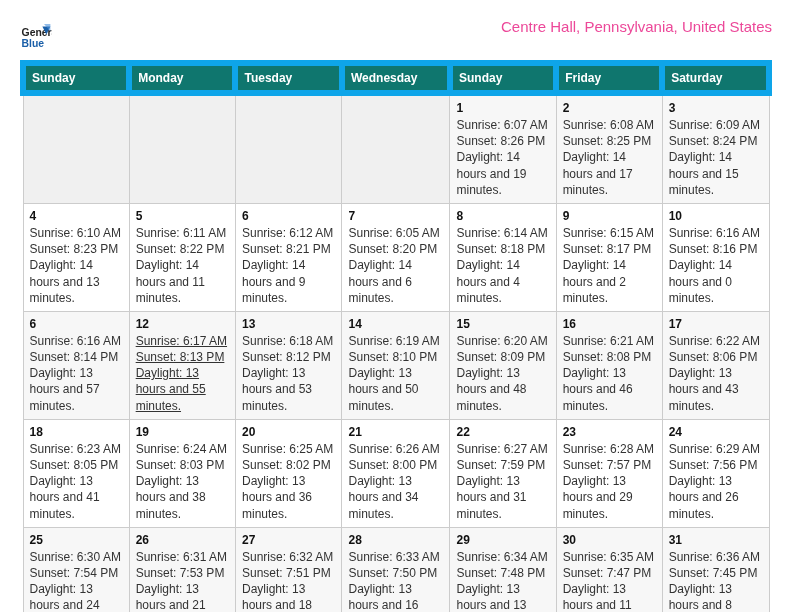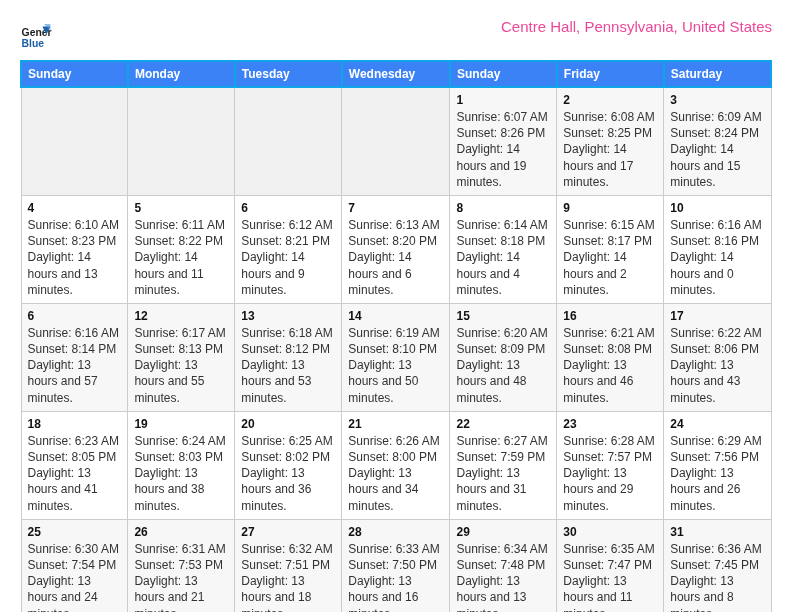--- a/index.html
+++ b/index.html
@@ -39,27 +39,27 @@
       font-size: 15px;
       color: #ec4899;
       margin-top: 2px;
     }
     .calendar-table {
       width: 100%;
       border-collapse: collapse;
       font-size: 10.5px;
     }
     .calendar-table thead tr th {
-      background: #3b82f6;
+      background: #0f766e;
       color: #fff;
       text-align: left;
       padding: 5px 6px;
       font-size: 12px;
       font-weight: bold;
-      border: 2px solid #0ea5e9;
+      border: 6px solid #0ea5e9;
     }
     .calendar-table tbody tr td {
       vertical-align: top;
       padding: 5px 6px;
       border: 1px solid #ccc;
       width: 110px;
       min-height: 80px;
       background: #fff;
     }
     .calendar-table tbody tr:nth-child(odd) td {
@@ -151,21 +151,21 @@
 Daylight: 14 hours and 11 minutes.</div>
         </td>
         <td>
           <div class="day-number">6</div>
           <div class="day-info" style="white-space: pre-line;">Sunrise: 6:12 AM
 Sunset: 8:21 PM
 Daylight: 14 hours and 9 minutes.</div>
         </td>
         <td>
           <div class="day-number">7</div>
-          <div class="day-info" style="white-space: pre-line;">Sunrise: 6:13 AM
+          <div class="day-info" style="white-space: pre-line;">Sunrise: 6:05 AM
 Sunset: 8:20 PM
 Daylight: 14 hours and 6 minutes.</div>
         </td>
         <td>
           <div class="day-number">8</div>
           <div class="day-info" style="white-space: pre-line;">Sunrise: 6:14 AM
 Sunset: 8:18 PM
 Daylight: 14 hours and 4 minutes.</div>
         </td>
         <td>
@@ -183,21 +183,21 @@
       </tr>
       <tr>
         <td>
           <div class="day-number">6</div>
           <div class="day-info" style="white-space: pre-line;">Sunrise: 6:16 AM
 Sunset: 8:14 PM
 Daylight: 13 hours and 57 minutes.</div>
         </td>
         <td>
           <div class="day-number">12</div>
-          <div class="day-info" style="white-space: pre-line;">Sunrise: 6:17 AM
+          <div class="day-info" style="white-space: pre-line; text-decoration: underline;">Sunrise: 6:17 AM
 Sunset: 8:13 PM
 Daylight: 13 hours and 55 minutes.</div>
         </td>
         <td>
           <div class="day-number">13</div>
           <div class="day-info" style="white-space: pre-line;">Sunrise: 6:18 AM
 Sunset: 8:12 PM
 Daylight: 13 hours and 53 minutes.</div>
         </td>
         <td>

